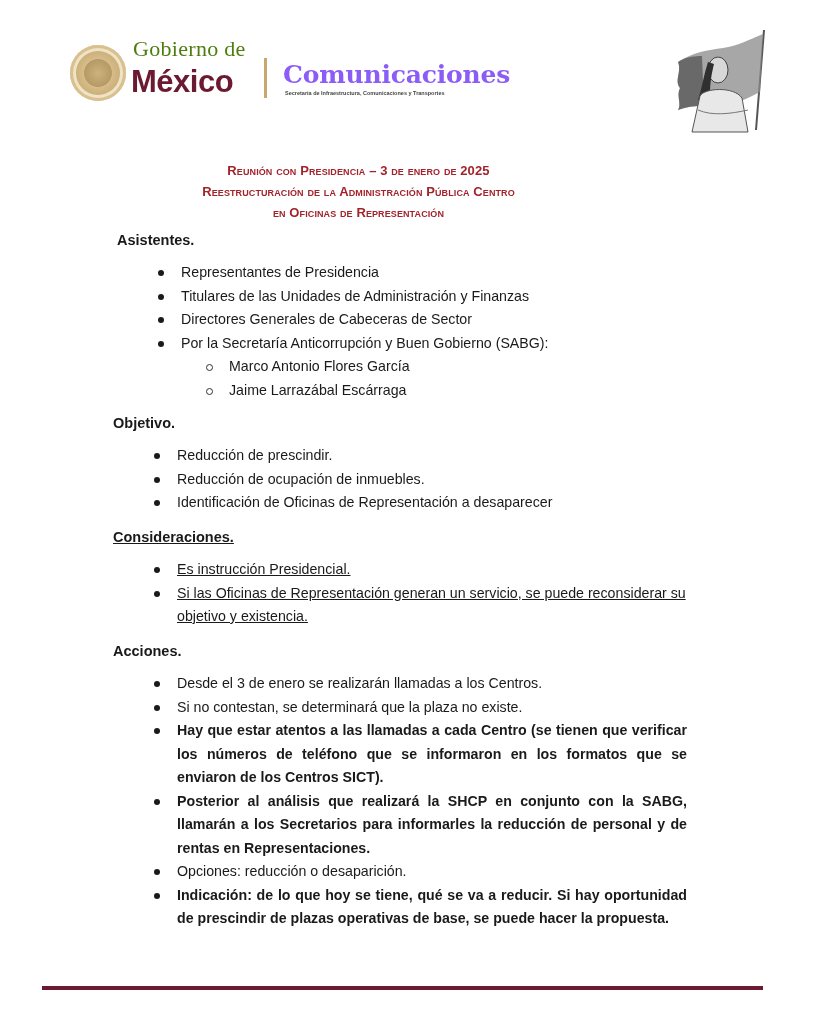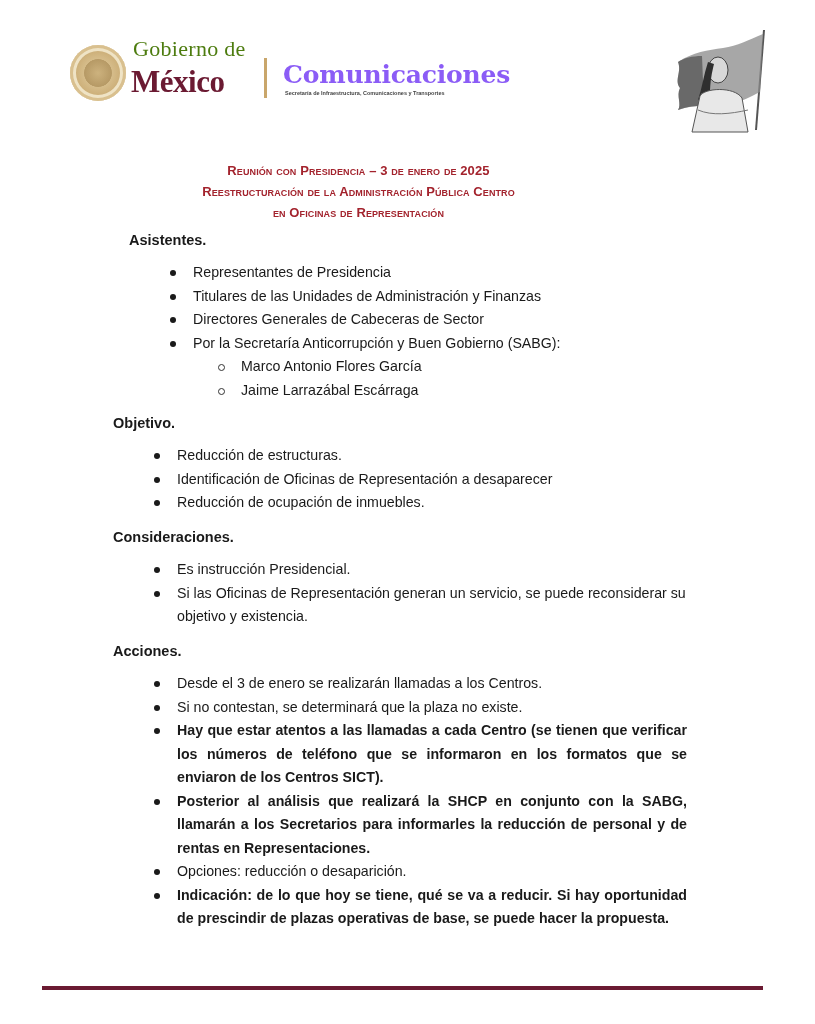--- a/index.html
+++ b/index.html
@@ -21,21 +21,21 @@
     border-radius: 50%; background: radial-gradient(circle, #c2a46c 0%, #a88a55 70%, transparent 72%);
     opacity: .7;
   }
   .gob-de {
     position: absolute; left: 133px; top: 36px;
     font-family: "Liberation Serif", "DejaVu Serif", serif;
     font-size: 22px; color: #4d7c0f; letter-spacing: 0.3px;
   }
   .mexico {
     position: absolute; left: 131px; top: 64px;
-    font-family: Liberation Serif, serif;
+    font-family: Liberation Sans, sans-serif;
     font-weight: bold; font-size: 31px; color: #6b1a32; letter-spacing: -0.5px;
   }
   .vsep {
     position: absolute; left: 264px; top: 58px; width: 3px; height: 40px;
     background: #c9a66b;
   }
   .comunicaciones {
     position: absolute; left: 283px; top: 60px;
     font-family: "DejaVu Serif", "Liberation Serif", serif;
     font-weight: bold; font-size: 25px; color: #8b5cf6; letter-spacing: -0.2px;
@@ -64,23 +64,23 @@
     position: absolute; left: 25px; top: 9px; width: 6px; height: 6px; border-radius: 50%;
     background: #1a1a1a;
   }
   .sub-item { position: relative; padding-left: 96px; font-size: 14.2px; line-height: 23.5px; }
   .sub-bullet {
     position: absolute; left: 73px; top: 9px; width: 5px; height: 5px; border-radius: 50%;
     border: 1px solid #333; box-sizing: border-box; width: 7px; height: 7px;
   }
   .justify { text-align: justify; font-weight: bold; }
 
-  .sec-asistentes { position: absolute; left: 16px; top: 0; }
+  .sec-asistentes { position: absolute; left: 4px; top: 0; }
   .sec-objetivo { position: absolute; left: 0; top: 183px; }
-  .sec-consideraciones { position: absolute; left: 0; top: 297px; }
+  .sec-consideraciones { position: absolute; left: 0; top: 297px; text-decoration: underline; }
   .sec-acciones { position: absolute; left: 0; top: 411px; }
   .sec-list-gap { margin-top: 9px; }
 
   .footer-rule {
     position: absolute; left: 42px; top: 986px; width: 721px; height: 4px;
     background: #6b1a32;
   }
 </style>
 </head>
 <body>
@@ -119,23 +119,23 @@
       <li class="item"><span class="bullet"></span><span>Directores Generales de Cabeceras de Sector</span></li>
       <li class="item"><span class="bullet"></span><span>Por la Secretaría Anticorrupción y Buen Gobierno (SABG):</span></li>
       <li class="sub-item"><span class="sub-bullet"></span><span>Marco Antonio Flores García</span></li>
       <li class="sub-item"><span class="sub-bullet"></span><span>Jaime Larrazábal Escárraga</span></li>
     </ul>
   </div>
 
   <div class="sec-objetivo" style="width:590px">
     <h3 class="section-heading">Objetivo.</h3>
     <ul class="list sec-list-gap">
-      <li class="item"><span class="bullet"></span><span>Reducción de estructuras.</span></li>
+      <li class="item"><span class="bullet"></span><span>Reducción de prescindir.</span></li>
+      <li class="item"><span class="bullet"></span><span>Reducción de ocupación de inmuebles.</span></li>
       <li class="item"><span class="bullet"></span><span>Identificación de Oficinas de Representación a desaparecer</span></li>
-      <li class="item"><span class="bullet"></span><span>Reducción de ocupación de inmuebles.</span></li>
     </ul>
   </div>
 
   <div class="sec-consideraciones" style="width:590px">
     <h3 class="section-heading">Consideraciones.</h3>
     <ul class="list sec-list-gap">
       <li class="item"><span class="bullet"></span><span>Es instrucción Presidencial.</span></li>
       <li class="item"><span class="bullet"></span><span>Si las Oficinas de Representación generan un servicio, se puede reconsiderar su objetivo y existencia.</span></li>
     </ul>
   </div>

